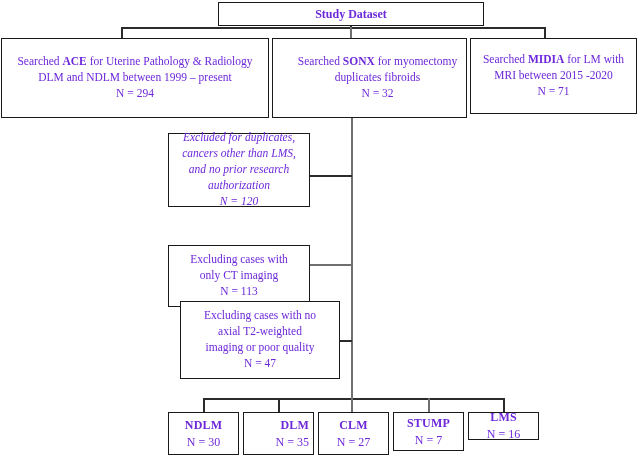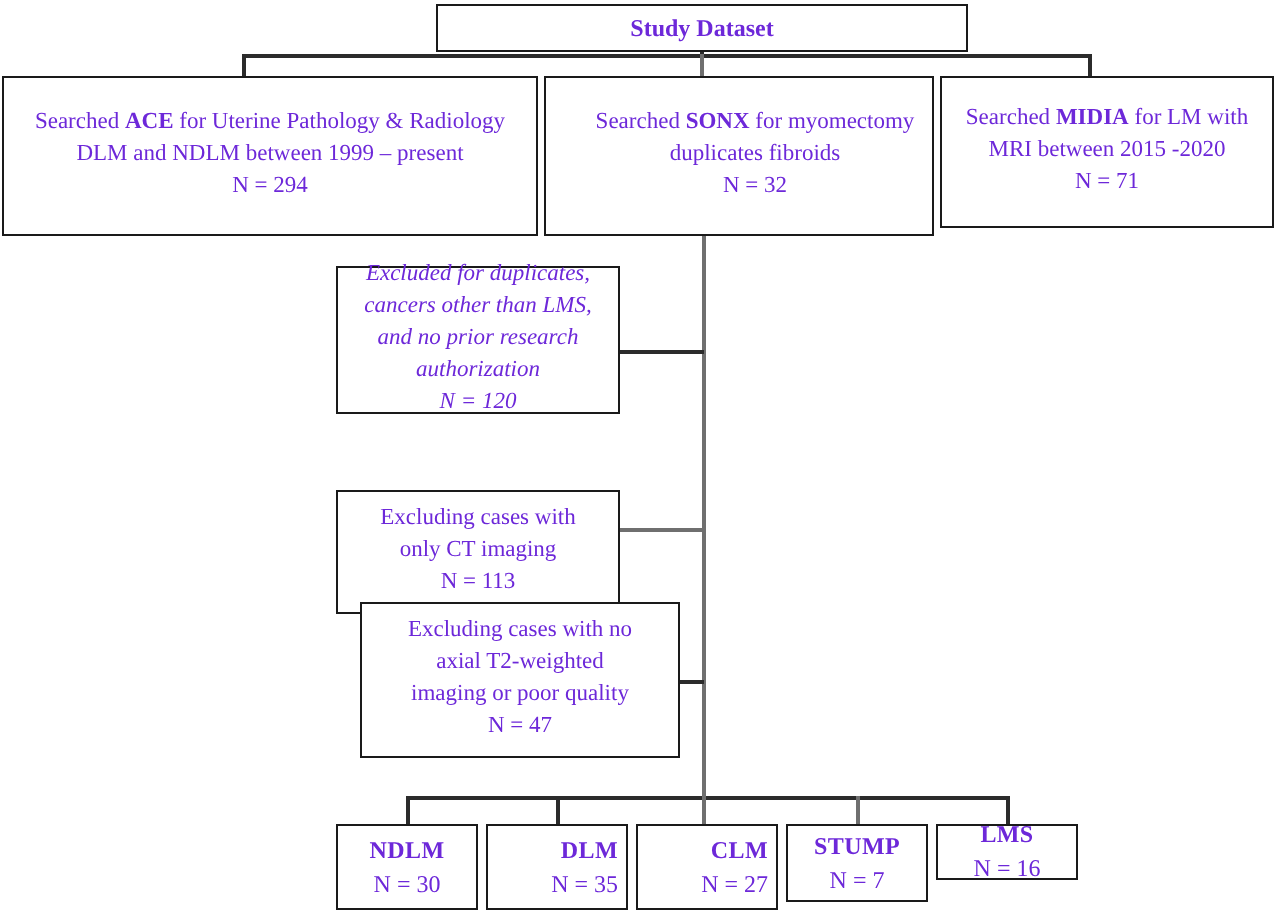--- a/index.html
+++ b/index.html
@@ -137,21 +137,21 @@
   <div class="box outcome" style="left:168px; top:412px; width:71px; height:43px;">
     <span class="ln lbl">NDLM</span>
     <span class="ln num">N = 30</span>
   </div>
 
   <div class="box outcome" style="left:243px; top:412px; width:71px; height:43px;align-items:flex-end;">
     <span class="ln lbl">DLM</span>
     <span class="ln num">N = 35</span>
   </div>
 
-  <div class="box outcome" style="left:318px; top:412px; width:71px; height:43px;align-items:flex-end;">
+  <div class="box outcome" style="left:318px; top:412px; width:71px; height:43px;">
     <span class="ln lbl">CLM</span>
     <span class="ln num">N = 27</span>
   </div>
 
   <div class="box outcome" style="left:393px; top:412px; width:71px; height:39px;">
     <span class="ln lbl">STUMP</span>
     <span class="ln num">N = 7</span>
   </div>
 
   <div class="box outcome" style="left:468px; top:412px; width:71px; height:28px;">

